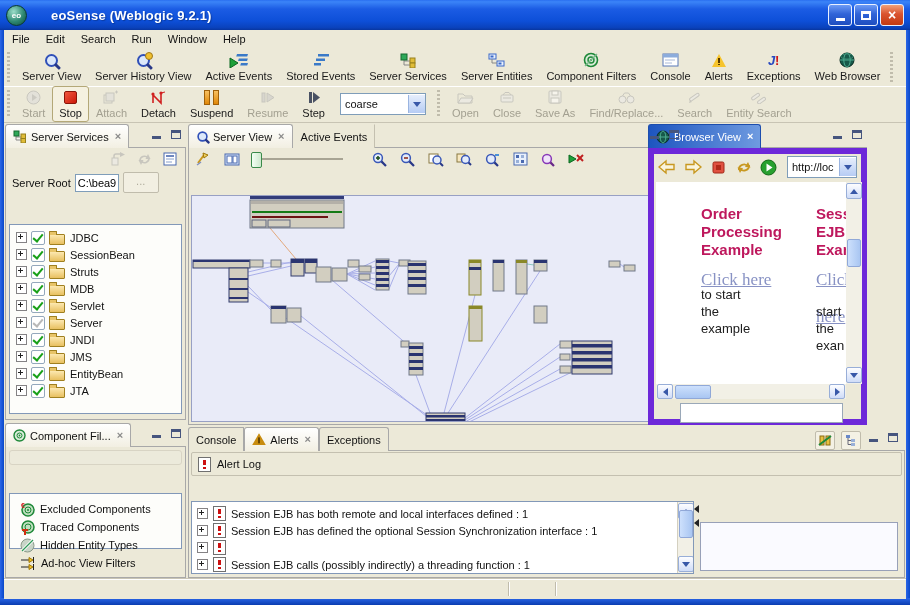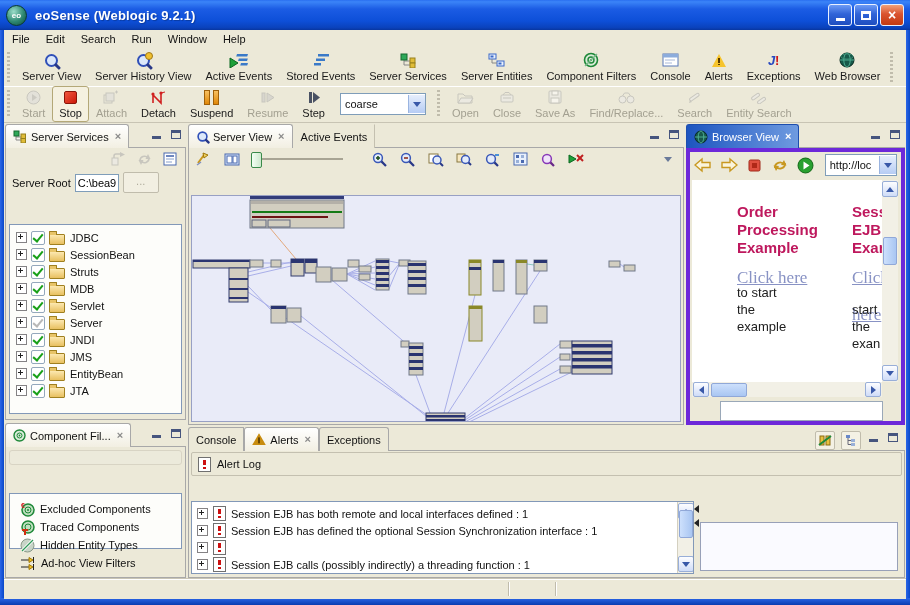--- a/index.html
+++ b/index.html
@@ -3,21 +3,21 @@
 <meta charset="utf-8">
 <style>
   html,body{margin:0;padding:0;}
   body{width:910px;height:605px;overflow:hidden;font-family:"Liberation Sans",sans-serif;font-size:11px;color:#111;}
   .window{position:relative;width:910px;height:605px;background:#ece9d8;}
   
   .titlebar{position:absolute;left:0;top:0;width:910px;height:30px;
     background:linear-gradient(180deg,#2a6ff0 0%,#3b84f8 6%,#1b5ce4 30%,#0d4fd8 70%,#0a42bc 92%,#0836a0 100%);
     display:flex;align-items:center;padding:0 6px;box-sizing:border-box;}
   .appicon{width:19px;height:19px;border-radius:50%;background:radial-gradient(circle at 35% 30%,#9adcc8,#2e8872 55%,#0d4a3a);border:1px solid #0a3a2e;
-    color:#fff;font-weight:bold;font-size:8px;display:flex;align-items:center;justify-content:center;margin-right:8px;}
+    color:#fff;font-weight:bold;font-size:8px;display:flex;align-items:center;justify-content:center;margin-right:24px;}
   .ttext{color:#fff;font-weight:bold;font-size:13px;text-shadow:1px 1px 1px #0a3aa0;letter-spacing:.2px;}
   .winbtns{margin-left:auto;display:flex;gap:2px;}
   .wb{width:22px;height:20px;border-radius:3px;border:1px solid #e8f0ff;display:flex;align-items:center;justify-content:center;
     background:linear-gradient(180deg,#6d9bf5,#3064d8 45%,#1e4ec0);}
   .wb.close{background:linear-gradient(180deg,#f0a078,#da5430 45%,#c33a12);color:#fff;font-weight:bold;font-size:14px;line-height:1;}
   .g-min{display:block;width:9px;height:3px;background:#fff;margin-top:9px;}
   .g-max{display:block;width:10px;height:9px;border:2px solid #fff;border-top-width:3px;box-sizing:border-box;}
   .wbrd{position:absolute;background:linear-gradient(90deg,#2a66e8,#0a48c8);}
   .wbrd.l{left:0;top:30px;width:4px;height:575px;}
   .wbrd.r{left:906px;top:30px;width:4px;height:575px;}
@@ -106,21 +106,21 @@
   .arr.up{border-left:4px solid transparent;border-right:4px solid transparent;border-bottom:5px solid #3858a8;}
   .arr.down{border-left:4px solid transparent;border-right:4px solid transparent;border-top:5px solid #3858a8;}
   .arr.left{border-top:4px solid transparent;border-bottom:4px solid transparent;border-right:5px solid #3858a8;}
   .arr.right{border-top:4px solid transparent;border-bottom:4px solid transparent;border-left:5px solid #3858a8;}
   .sash-arrs{position:absolute;left:503px;top:54px;width:8px;display:flex;flex-direction:column;gap:6px;align-items:center;}
   .sash-arrs .arr{border-right-color:#222;}
   .exarea{position:absolute;left:511px;top:50px;right:2px;bottom:3px;}
   .exhdr{display:flex;align-items:center;gap:6px;height:19px;padding-left:2px;}
   .exbox{position:absolute;left:0;right:4px;top:21px;bottom:3px;border:1px solid #98a0b8;background:#fafaff;}
   
-  .bvbody{position:absolute;left:0;right:0;top:24px;bottom:0;border:4px solid #6d28d9;background:#ece9d8;}
+  .bvbody{position:absolute;left:0;right:0;top:24px;bottom:0;border:6px solid #6d28d9;background:#ece9d8;}
   .bvtool{height:26px;display:flex;align-items:center;gap:8px;padding:0 4px;}
   .combo{display:flex;align-items:center;height:20px;border:1px solid #7f9db9;background:#fff;}
   .combo .cval{padding:0 4px;white-space:nowrap;overflow:hidden;}
   .combo .cbtn{width:16px;height:18px;margin:0;background:linear-gradient(#e6eefc,#b6ccf4);border-left:1px solid #9ab4e0;display:flex;align-items:center;justify-content:center;flex:none;}
   .bv-white{position:absolute;left:2px;top:28px;width:190px;height:202px;background:#fff;overflow:hidden;}
   .bv-vscroll{position:absolute;left:192px;top:28px;width:16px;height:202px;background:#f2f0e6;display:flex;flex-direction:column;align-items:center;justify-content:space-between;padding:1px 0;box-sizing:border-box;}
   .bv-hscroll{position:absolute;left:2px;top:230px;width:190px;height:15px;background:#f2f0e6;display:flex;align-items:center;justify-content:space-between;padding:0 1px;box-sizing:border-box;}
   .bv-fieldrow{position:absolute;left:0;right:0;top:247px;height:24px;display:flex;align-items:center;justify-content:flex-end;padding-right:18px;}
   .bv-status{width:157px;height:16px;border:1px solid #9aa8b8;background:#fff;}
   .bh{position:absolute;font-weight:bold;font-size:15px;color:#be185d;white-space:nowrap;}
@@ -786,21 +786,21 @@
             <rect x="234" y="217" width="39" height="13" stroke="#333c6e"></rect>
             <rect x="234" y="219" width="39" height="2.5" fill="#2a3470" stroke="none"></rect>
             <rect x="234" y="223" width="39" height="2.5" fill="#2a3470" stroke="none"></rect>
             <rect x="234" y="227" width="39" height="2.5" fill="#2a3470" stroke="none"></rect>
           </g>
         </svg>
       </div>
     </div>
   </div>
 
-  <div class="view" id="view-browser" style="left:686px;top:124px;width:219px;height:301px;">
+  <div class="view" id="view-browser" style="left:648px;top:124px;width:219px;height:301px;">
     <div class="vtabs">
       <div class="vtab focus">
         <svg width="14" height="14">
             <circle cx="7" cy="7" r="6" fill="#17594a" stroke="#06281e"></circle>
             <ellipse cx="7" cy="7" rx="2.8" ry="6" fill="none" stroke="#4fae92"></ellipse>
             <line x1="1" y1="7" x2="13" y2="7" stroke="#4fae92"></line>
           </svg>
         <span>Browser View</span>
         <span class="tabx">×</span>
       </div>

